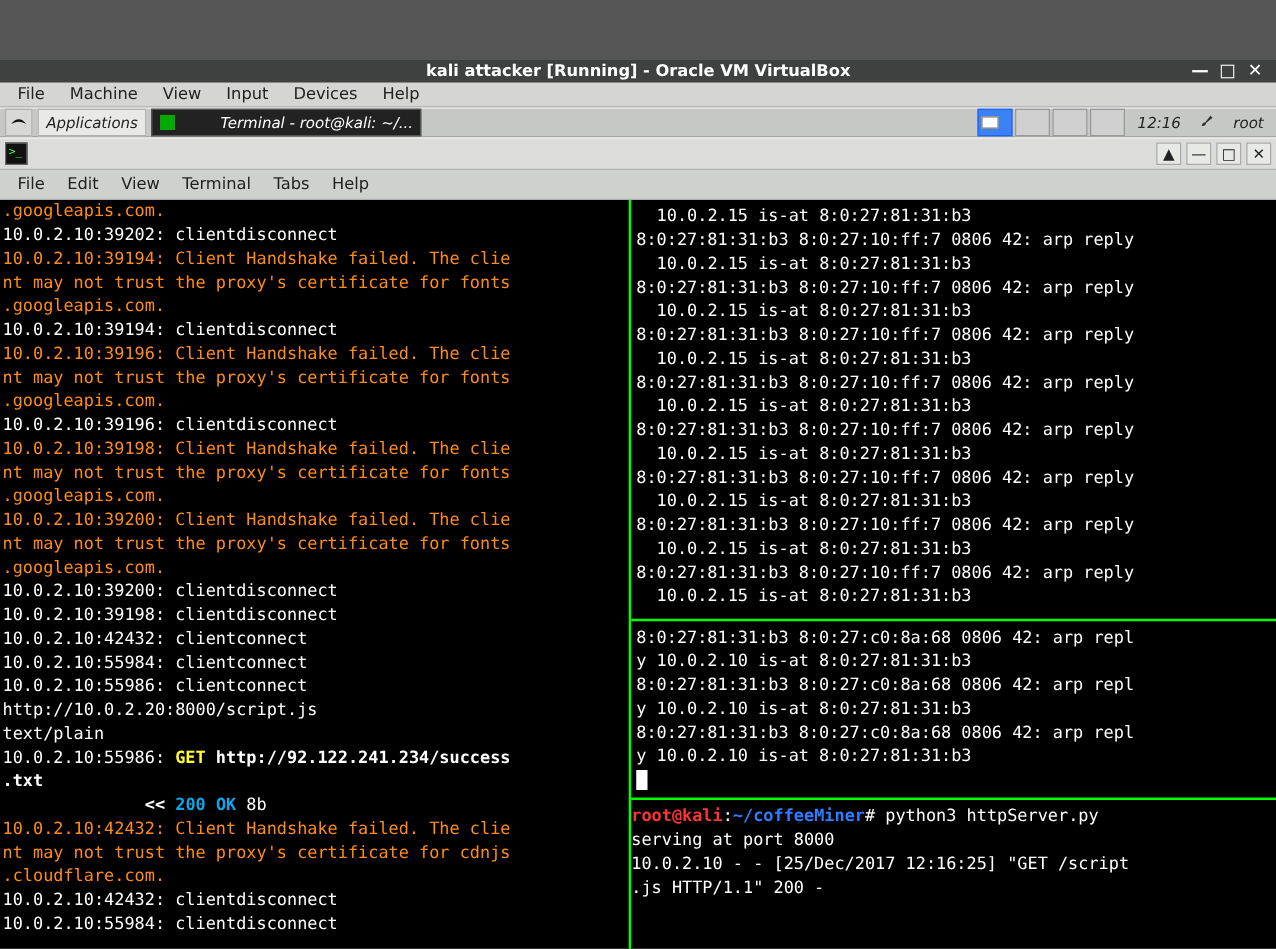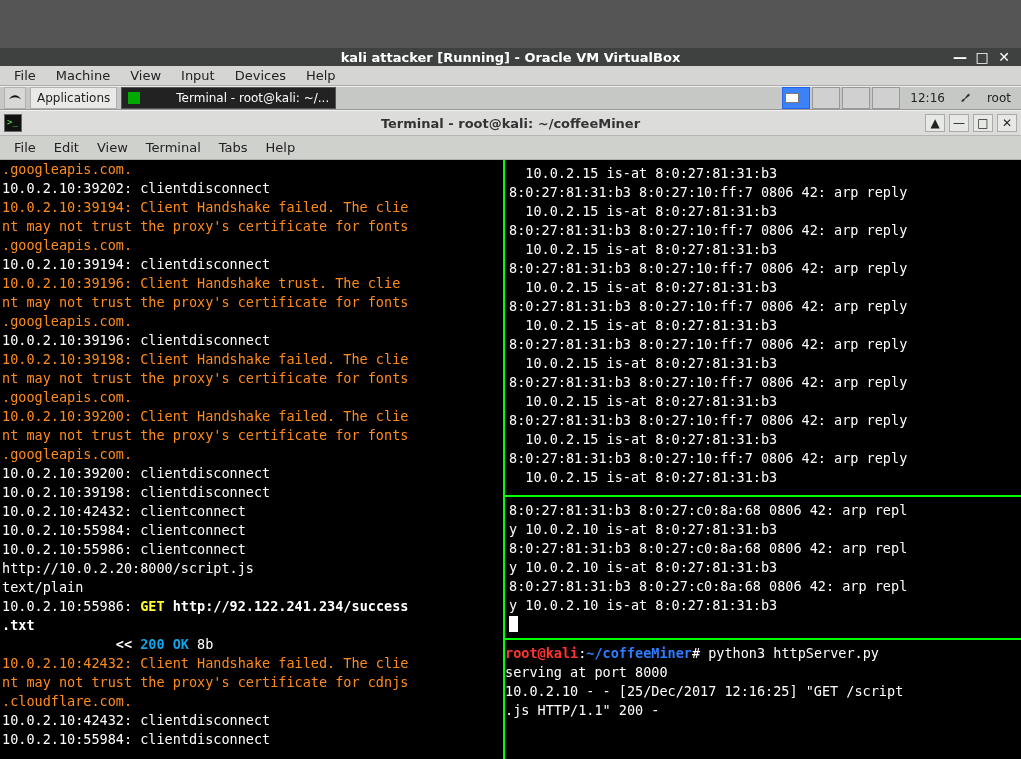--- a/index.html
+++ b/index.html
@@ -24,21 +24,21 @@
     margin-left:4px; cursor:pointer;
   }
   .vbox-menubar {
     height:24px; background:#d5d6d4; display:flex; align-items:center; padding:0 6px; gap:4px;
     border-bottom:1px solid #aaa;
   }
   .vbox-menubar .mitem { padding:2px 8px; }
   
   .kali-panel {
     height:28px; background:#c6c8c6; border-top:1px solid #eee; border-bottom:1px solid #999;
-    display:flex; align-items:center; padding:0 4px; gap:4px;
+    display:flex; align-items:center; padding:0 4px; gap:4px;font-style:italic;
   }
   .panel-btn { height:22px; background:#e9eae8; border:1px solid #b0b0b0; display:flex; align-items:center; padding:0 6px; gap:6px; font-size:12px;}
   .panel-btn.kali-logo { width:22px; padding:0; justify-content:center; background:#d8d9d7;}
   .panel-btn.active { background:#222; color:#fff; border:1px solid #555;gap:36px;}
   .panel-spacer { flex:1; }
   .ws-box { height:22px; display:flex; gap:2px; }
   .ws { width:28px; height:22px; background:#d0d0d0; border:1px solid #999;}
   .ws.active { background:#3b82f6; border:1px solid #2563eb;}
   .ws-inner { width:14px; height:10px; margin:5px 0 0 2px; background:#fff; border:1px solid #777;}
   .clock { font-size:12px; padding:0 6px;}
@@ -140,21 +140,20 @@
       <svg width="14" height="14" viewBox="0 0 24 24">
           <path d="M4 20c0-3 3-5 5-5l7-9l3 3l-9 7c0 2-2 5-6 4Z" fill="#333"></path>
         </svg>
     </span>
     <span class="clock">root</span>
   </div>
 
   <div class="term-window">
     <div class="term-titlebar">
       <span class="icon-box">&gt;_</span>
-      <span class="ttitle">Terminal - root@kali: ~/coffeeMiner</span>
       <div class="tbtns">
         <span class="tbtn">▲</span>
         <span class="tbtn">—</span>
         <span class="tbtn">□</span>
         <span class="tbtn">✕</span>
       </div>
     </div>
     <div class="term-menubar">
       <span class="mitem">File</span>
       <span class="mitem">Edit</span>
@@ -166,21 +165,21 @@
 
     <div class="term-body">
       <div class="panes">
 
         <div class="pane-left"><span class="c-orange">.googleapis.com.</span>
 <span class="c-white">10.0.2.10:39202: </span><span class="c-white">clientdisconnect</span>
 <span class="c-orange">10.0.2.10:39194: Client Handshake failed. The clie</span>
 <span class="c-orange">nt may not trust the proxy's certificate for fonts</span>
 <span class="c-orange">.googleapis.com.</span>
 <span class="c-white">10.0.2.10:39194: </span><span class="c-white">clientdisconnect</span>
-<span class="c-orange">10.0.2.10:39196: Client Handshake trust. The clie</span>
+<span class="c-orange">10.0.2.10:39196: Client Handshake failed. The clie</span>
 <span class="c-orange">nt may not trust the proxy's certificate for fonts</span>
 <span class="c-orange">.googleapis.com.</span>
 <span class="c-white">10.0.2.10:39196: </span><span class="c-white">clientdisconnect</span>
 <span class="c-orange">10.0.2.10:39198: Client Handshake failed. The clie</span>
 <span class="c-orange">nt may not trust the proxy's certificate for fonts</span>
 <span class="c-orange">.googleapis.com.</span>
 <span class="c-orange">10.0.2.10:39200: Client Handshake failed. The clie</span>
 <span class="c-orange">nt may not trust the proxy's certificate for fonts</span>
 <span class="c-orange">.googleapis.com.</span>
 <span class="c-white">10.0.2.10:39200: </span><span class="c-white">clientdisconnect</span>

